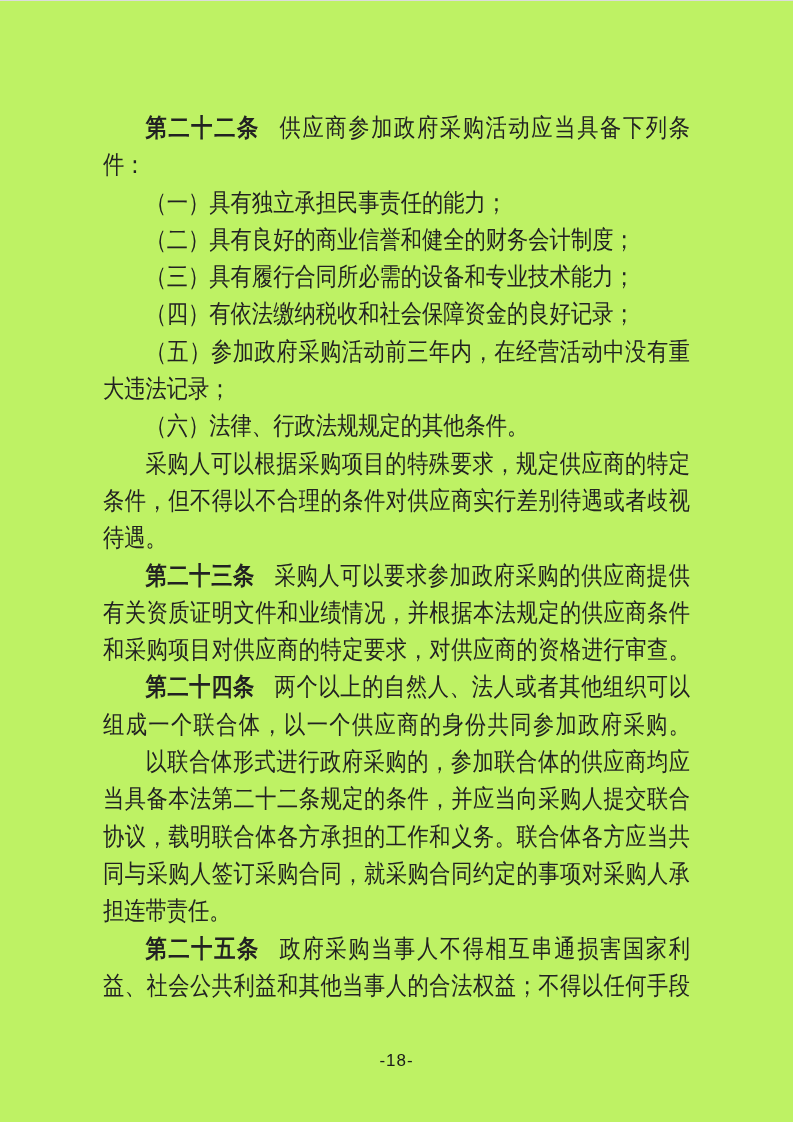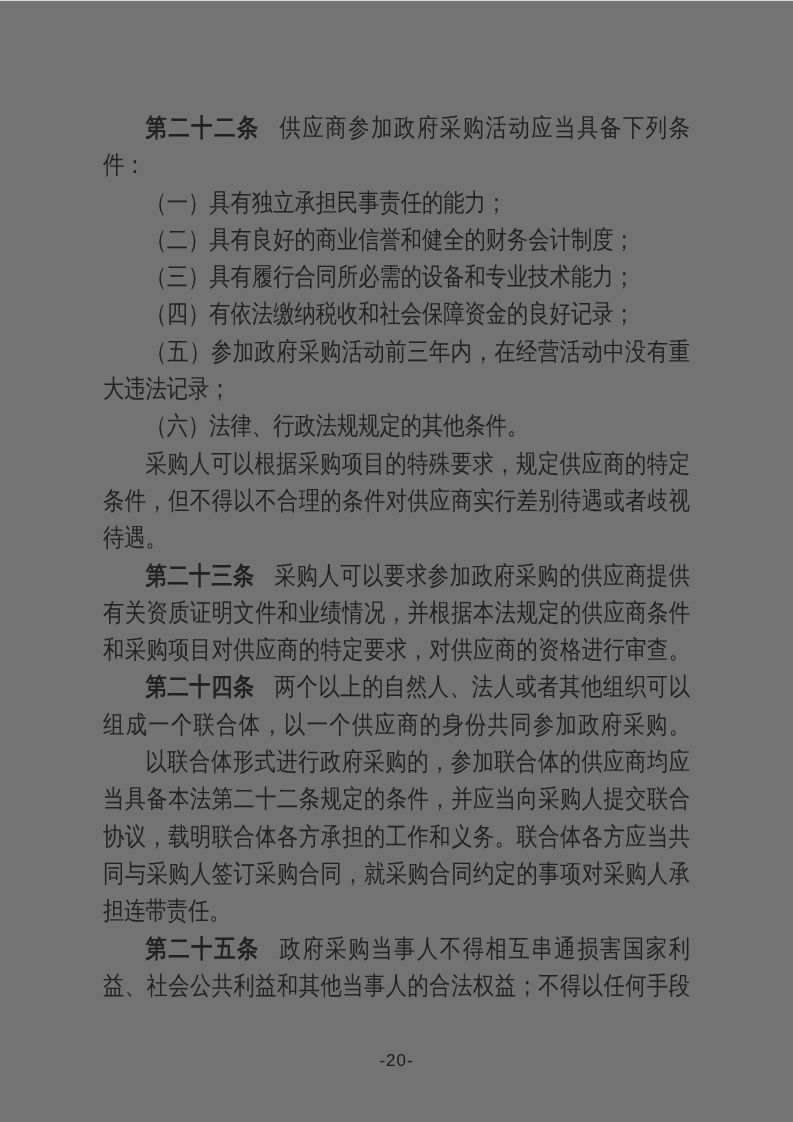--- a/index.html
+++ b/index.html
@@ -4,21 +4,21 @@
 <style>
   html, body {
     margin: 0;
     padding: 0;
     background: #ffffff;
   }
   .page {
     position: relative;
     width: 793px;
     height: 1122px;
-    background: #737373;
+    background: #bef264;
     overflow: hidden;
   }
   .top-edge {
     position: absolute;
     top: 0; left: 0; right: 0;
     height: 1px;
     background: #dcdcdc;
   }
   
   .text-block {
@@ -84,14 +84,14 @@
       <div class="line indent fill"><span class="art-label">第二十四条</span><span>两个以上的自然人、法人或者其他组织可以</span></div>
       <div class="line fill"><span>组成一个联合体，以一个供应商的身份共同参加政府采购。</span></div>
       <div class="line indent fill"><span>以联合体形式进行政府采购的，参加联合体的供应商均应</span></div>
       <div class="line fill"><span>当具备本法第二十二条规定的条件，并应当向采购人提交联合</span></div>
       <div class="line fill"><span>协议，载明联合体各方承担的工作和义务。联合体各方应当共</span></div>
       <div class="line fill"><span>同与采购人签订采购合同，就采购合同约定的事项对采购人承</span></div>
       <div class="line"><span>担连带责任。</span></div>
       <div class="line indent fill"><span class="art-label">第二十五条</span><span>政府采购当事人不得相互串通损害国家利</span></div>
       <div class="line fill"><span>益、社会公共利益和其他当事人的合法权益；不得以任何手段</span></div>
     </div>
-  <div class="page-number">-20-</div>
+  <div class="page-number">-18-</div>
 </div>
 
 </body></html>

